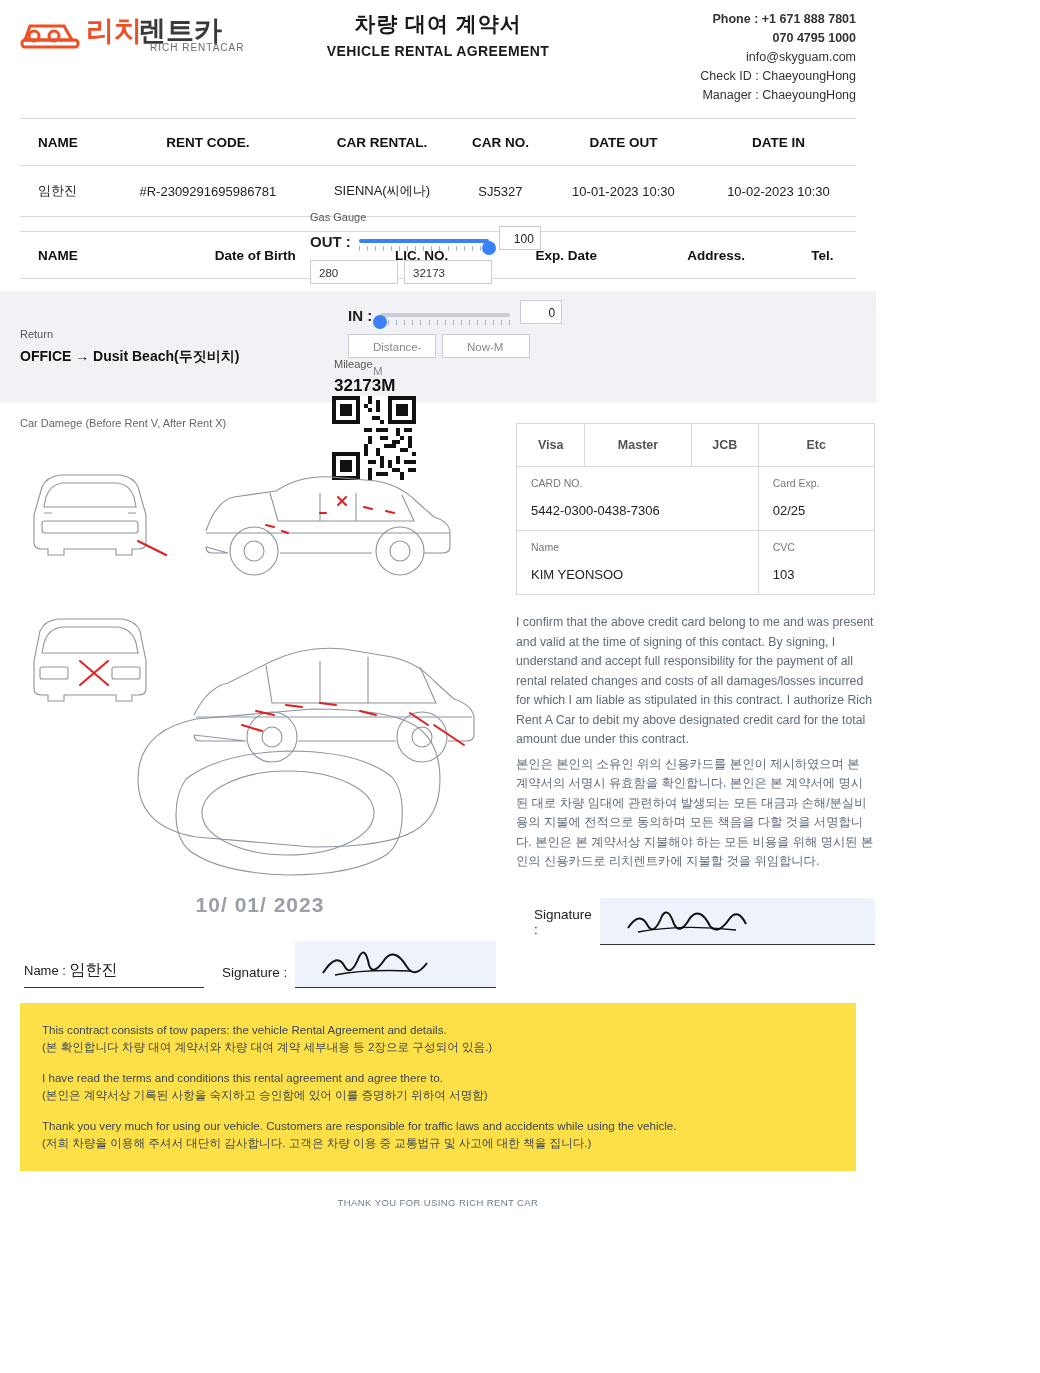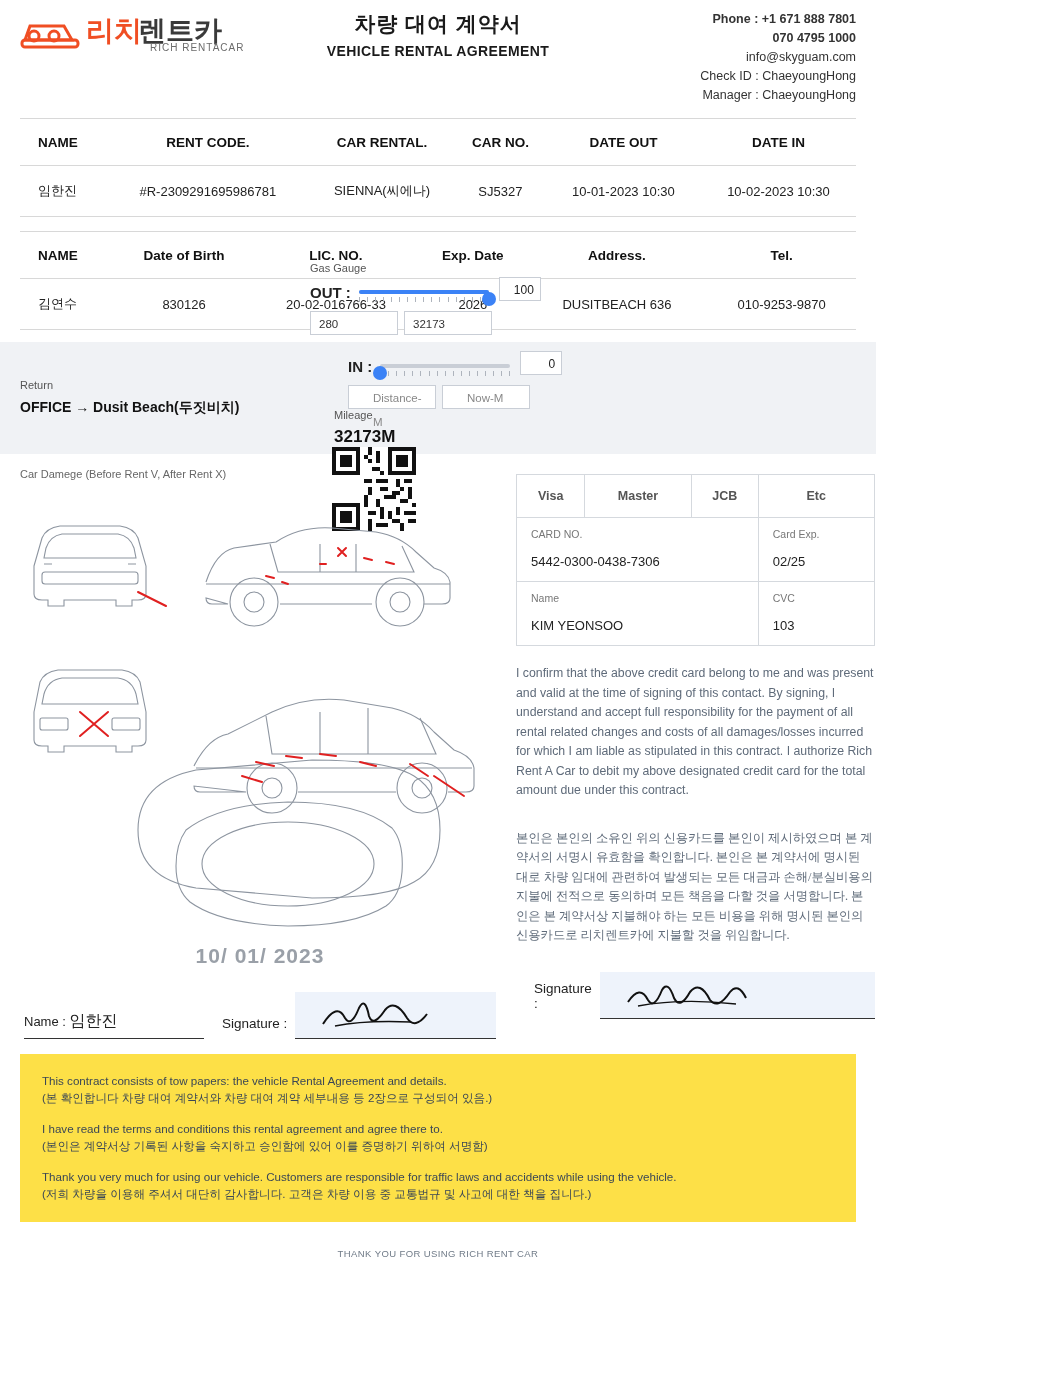--- a/index.html
+++ b/index.html
@@ -234,21 +234,21 @@
   }
   .fld .lbl { font-size: 10.5px; color: #777; }
   .fld .val { font-size: 13px; color: #222; margin-top: 14px; }
 
   .para {
     font-size: 12.3px;
     line-height: 19.5px;
     color: #5f6b7a;
     margin-top: 18px;
   }
-  .para.ko { margin-top: 28px; font-family: Liberation Serif, serif; }
+  .para.ko { margin-top: 5px; }
   .right-sign {
     display: flex;
     align-items: flex-end;
     justify-content: flex-end;
     margin-top: 26px;
   }
   .right-sign .sig-label { margin-bottom: 8px; }
   .right-sign .sig-field { flex: none; width: 275px; }
 
   
@@ -327,28 +327,20 @@
 
     <table class="info" style="margin-top:14px;">
       <tbody>
           <tr>
         <th>NAME</th>
         <th>Date of Birth</th>
         <th>LIC. NO.</th>
         <th>Exp. Date</th>
         <th>Address.</th>
         <th>Tel.</th>
-      </tr>
-      <tr>
-        <td>김연수</td>
-        <td>830126</td>
-        <td>20-02-016766-33</td>
-        <td>2026</td>
-        <td>DUSITBEACH 636</td>
-        <td>010-9253-9870</td>
       </tr>
     </tbody>
       </table>
   </div>
 
   <div class="gauge-band">
     <div class="return-box">
       <div class="return-label">Return</div>
       <div class="return-value">OFFICE → Dusit Beach(두짓비치)</div>
     </div>

